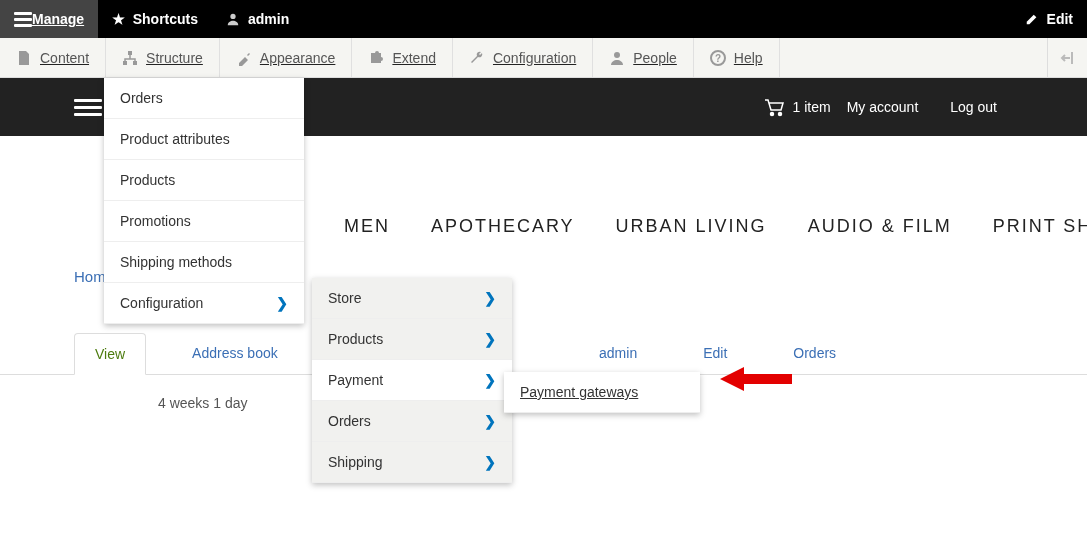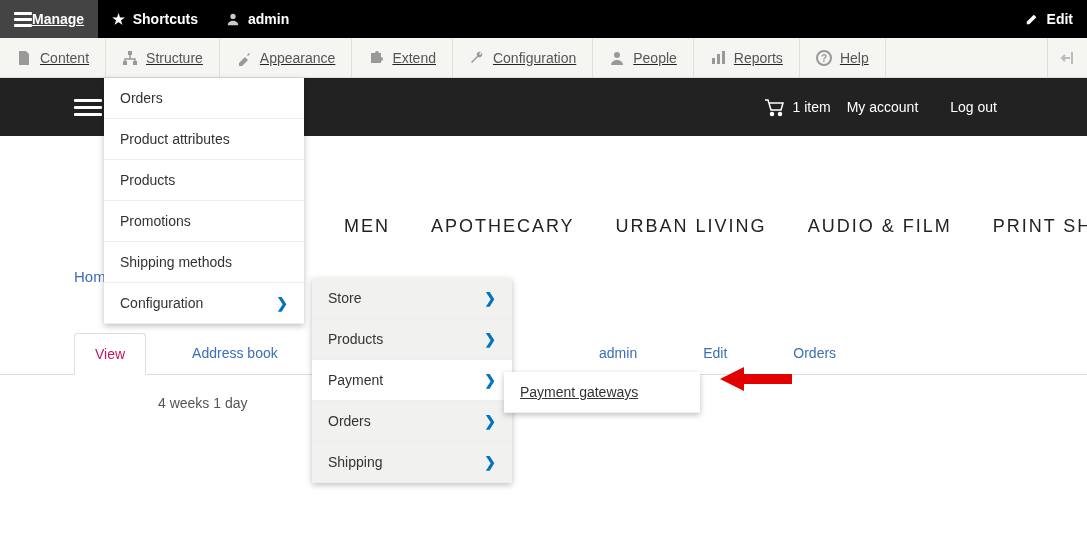--- a/index.html
+++ b/index.html
@@ -32,21 +32,21 @@
   
   .site-nav { display: flex; align-items: center; gap: 41px; padding: 36px 74px 0; height: 120px; letter-spacing: 2px; color: #222; font-size: 18px; margin-top: 12px; }
   .site-nav .logo { width: 50px; margin-right: 40px; }
   .site-nav .brandtext { letter-spacing: 10px; font-size: 22px; }
   .site-nav .navitem { cursor: pointer; white-space: nowrap; }
   
   
   .breadcrumb { padding: 0 74px; color: #3b6fb5; font-size: 15px; }
   .tabs { display: flex; gap: 26px; padding: 18px 74px 0; border-bottom: 1px solid #ddd; margin-top: 30px; }
   .tabs .tab { padding: 12px 20px; color: #3b6fb5; cursor: pointer; }
-  .tabs .tab.active { border: 1px solid #ddd; border-bottom: 1px solid #fff; background: #fff; color: #be185d; margin-bottom: -1px; border-radius: 4px 4px 0 0; }
+  .tabs .tab.active { border: 1px solid #ddd; border-bottom: 1px solid #fff; background: #fff; color: #4d7c0f; margin-bottom: -1px; border-radius: 4px 4px 0 0; }
   .member-for { padding: 20px 74px 0 158px; color: #555; }
   
   
   .dropdown { position: absolute; background: #fff; box-shadow: 0 2px 6px rgba(0,0,0,.25); z-index: 100; }
   .dropdown.l1 { left: 104px; top: 78px; width: 200px; }
   .dropdown.l2 { left: 312px; top: 278px; width: 200px; }
   .dropdown.l3 { left: 504px; top: 372px; width: 196px; }
   .dropdown .ditem { padding: 12px 16px; color: #333; cursor: pointer; border-bottom: 1px solid #eee; display: flex; align-items: center; justify-content: space-between; }
   .dropdown .ditem.hover { background: #fff; }
   .dropdown .ditem.gray { background: #f1f1ef; }
@@ -123,28 +123,20 @@
         <path d="M13 3a3 3 0 0 1-4 4L3 13l-1-1 6-6a3 3 0 0 1 4-4l-2 2 1 1 2-2z"></path>
       </svg>
     <span>Configuration</span>
   </div>
   <div class="aitem">
     <svg class="aicon" width="16" height="16" viewBox="0 0 16 16" fill="#999">
         <circle cx="8" cy="5" r="3"></circle>
         <path d="M2 15c0-3 3-5 6-5s6 2 6 5z"></path>
       </svg>
     <span>People</span>
-  </div>
-  <div class="aitem">
-    <svg class="aicon" width="16" height="16" viewBox="0 0 16 16" fill="#999">
-        <rect x="2" y="8" width="3" height="6"></rect>
-        <rect x="7" y="4" width="3" height="10"></rect>
-        <rect x="12" y="1" width="3" height="13"></rect>
-      </svg>
-    <span>Reports</span>
   </div>
   <div class="aitem">
     <svg class="aicon" width="16" height="16" viewBox="0 0 16 16" fill="#999">
         <circle cx="8" cy="8" r="7" fill="none" stroke="#999" stroke-width="2"></circle>
         <text x="8" y="12" text-anchor="middle" font-size="10" fill="#999" font-weight="bold">?</text>
       </svg>
     <span>Help</span>
   </div>
   <div class="spacer"></div>
   <div class="collapse">

